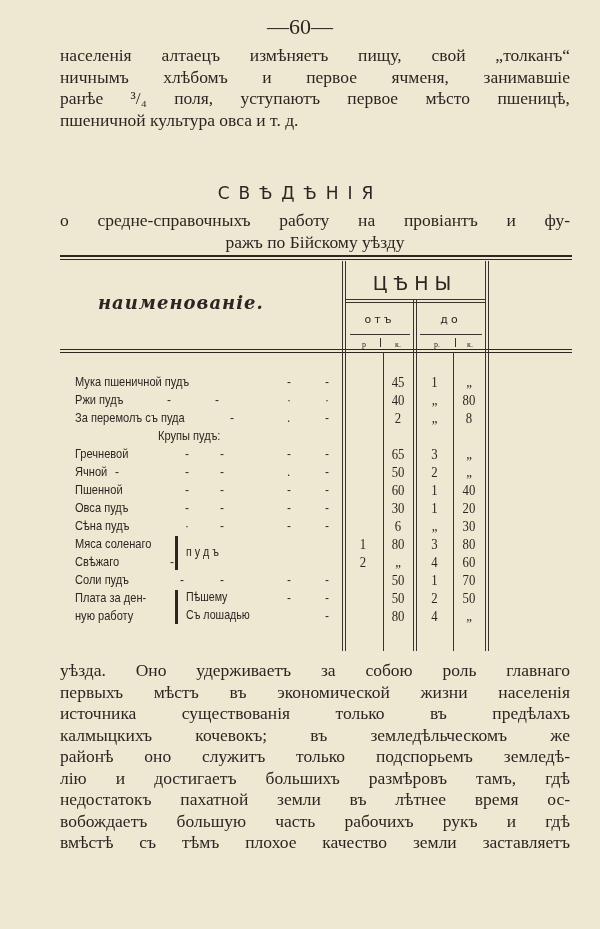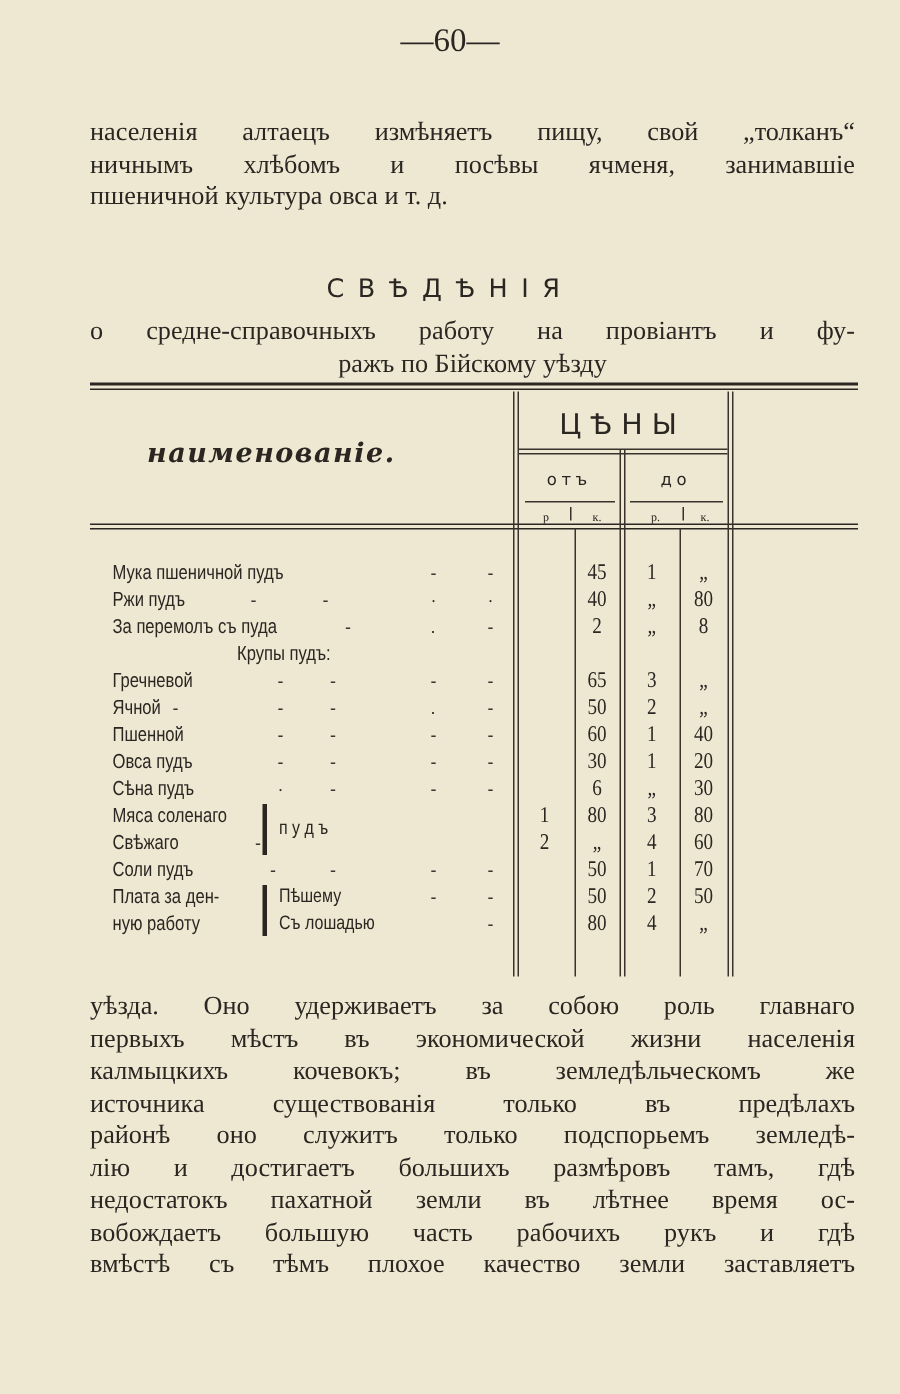--- a/index.html
+++ b/index.html
@@ -73,23 +73,24 @@
   }
   .section-lead { font-family:"Liberation Sans", sans-serif; font-weight:bold; display:inline-block; transform:scaleX(0.8); transform-origin:left; margin-right:-18px; }
 </style>
 </head>
 <body>
 
 <div>
 
   <div class="page-num">—60—</div>
 
-  <div class="para" style="top:77px;">
+  <div class="para" style="top:45px;">
     <span class="line">населенія алтаецъ измѣняетъ пищу, свой „толканъ“</span>
-    <span class="line">ничнымъ хлѣбомъ и посѣвы ячменя, занимавшіе</span>
+    <span class="line">ничнымъ хлѣбомъ и первое ячменя, занимавшіе</span>
+    <span class="line">ранѣе ³/₄ поля, уступаютъ первое мѣсто пшеницѣ,</span>
     <span class="line last">пшеничной культура овса и т. д.</span>
   </div>
 
   <div class="heading">СВѢДѢНІЯ</div>
   <div class="subhead">
     <span class="line">о средне-справочныхъ работу на провіантъ и фу-</span>
     <span class="line c">ражъ по Бійскому уѣзду</span>
   </div>
 
   <div>
@@ -262,22 +263,22 @@
     <div class="num" style="left:383px; width:30px; top:607px;">80</div>
     <div class="num" style="left:416px; width:37px; top:607px;">4</div>
     <div class="num" style="left:453px; width:32px; top:607px;">„</div>
 
     <div class="brace" style="left:175px; top:590px; height:34px;"></div>
   </div>
 
   <div class="para" style="top:660px;">
     <span class="line">уѣзда. Оно удерживаетъ за собою роль главнаго</span>
     <span class="line">первыхъ мѣстъ въ экономической жизни населенія</span>
+    <span class="line">источника существованія только въ предѣлахъ</span>
     <span class="line">калмыцкихъ кочевокъ; въ земледѣльческомъ же</span>
-    <span class="line">источника существованія только въ предѣлахъ</span>
     <span class="line">районѣ оно служитъ только подспорьемъ земледѣ-</span>
     <span class="line">лію и достигаетъ большихъ размѣровъ тамъ, гдѣ</span>
     <span class="line">недостатокъ пахатной земли въ лѣтнее время ос-</span>
     <span class="line">вобождаетъ большую часть рабочихъ рукъ и гдѣ</span>
     <span class="line">вмѣстѣ съ тѣмъ плохое качество земли заставляетъ</span>
   </div>
 
 </div>
 
 </body></html>

